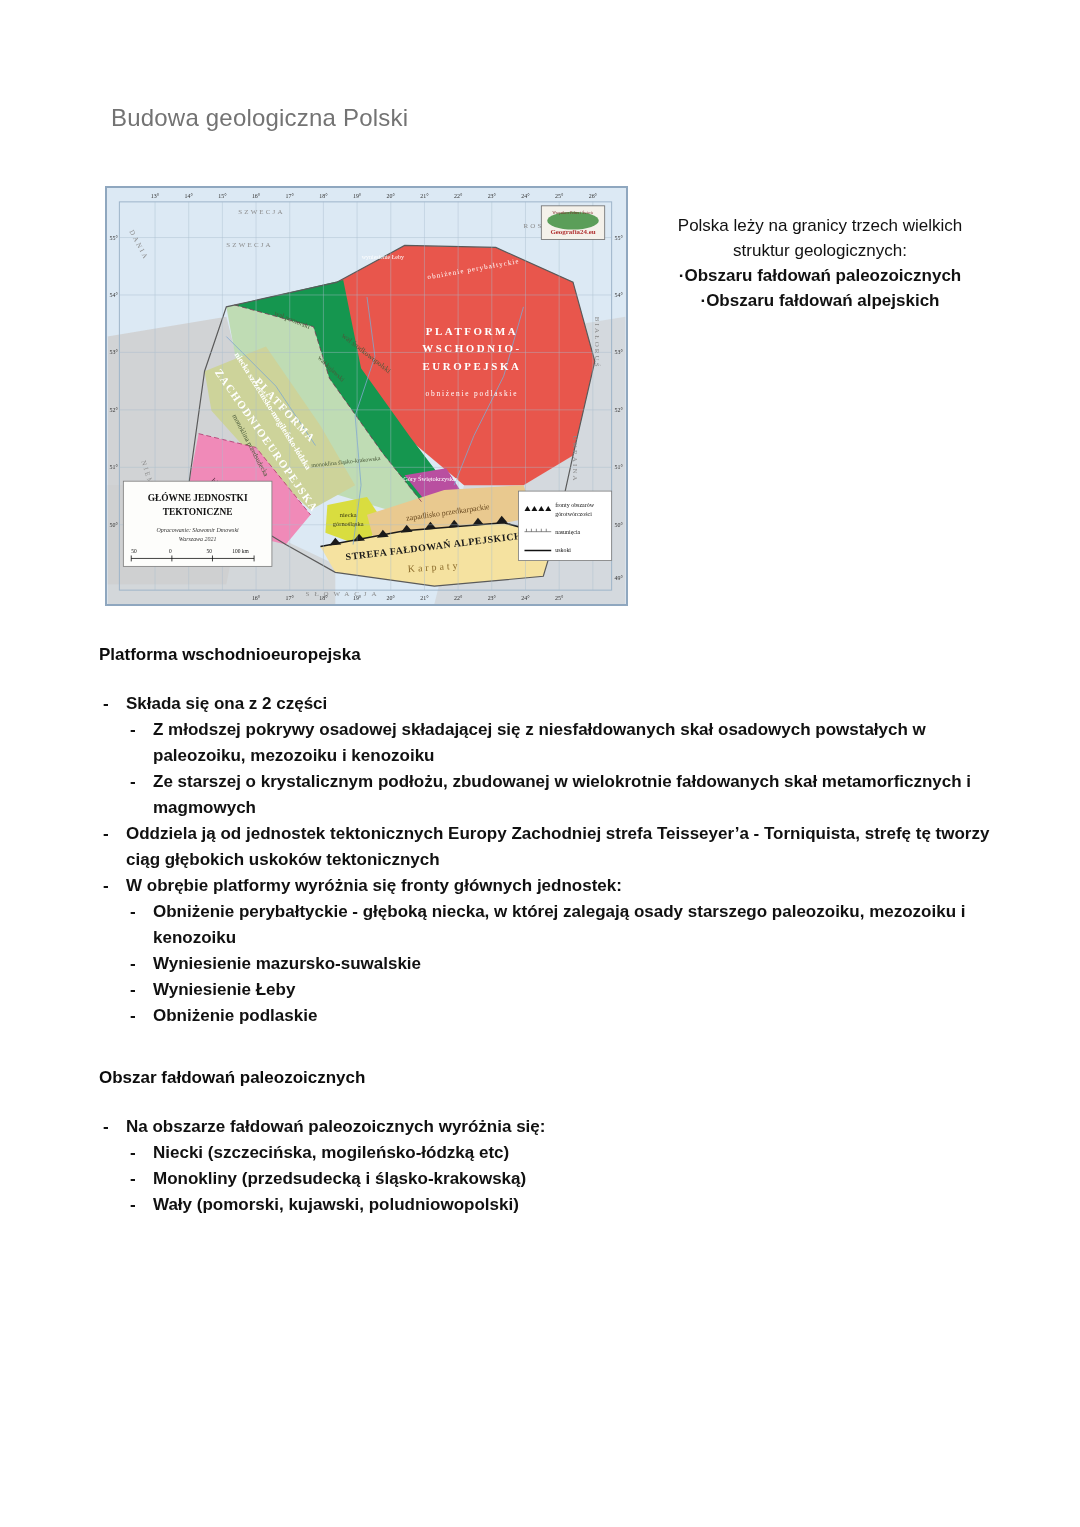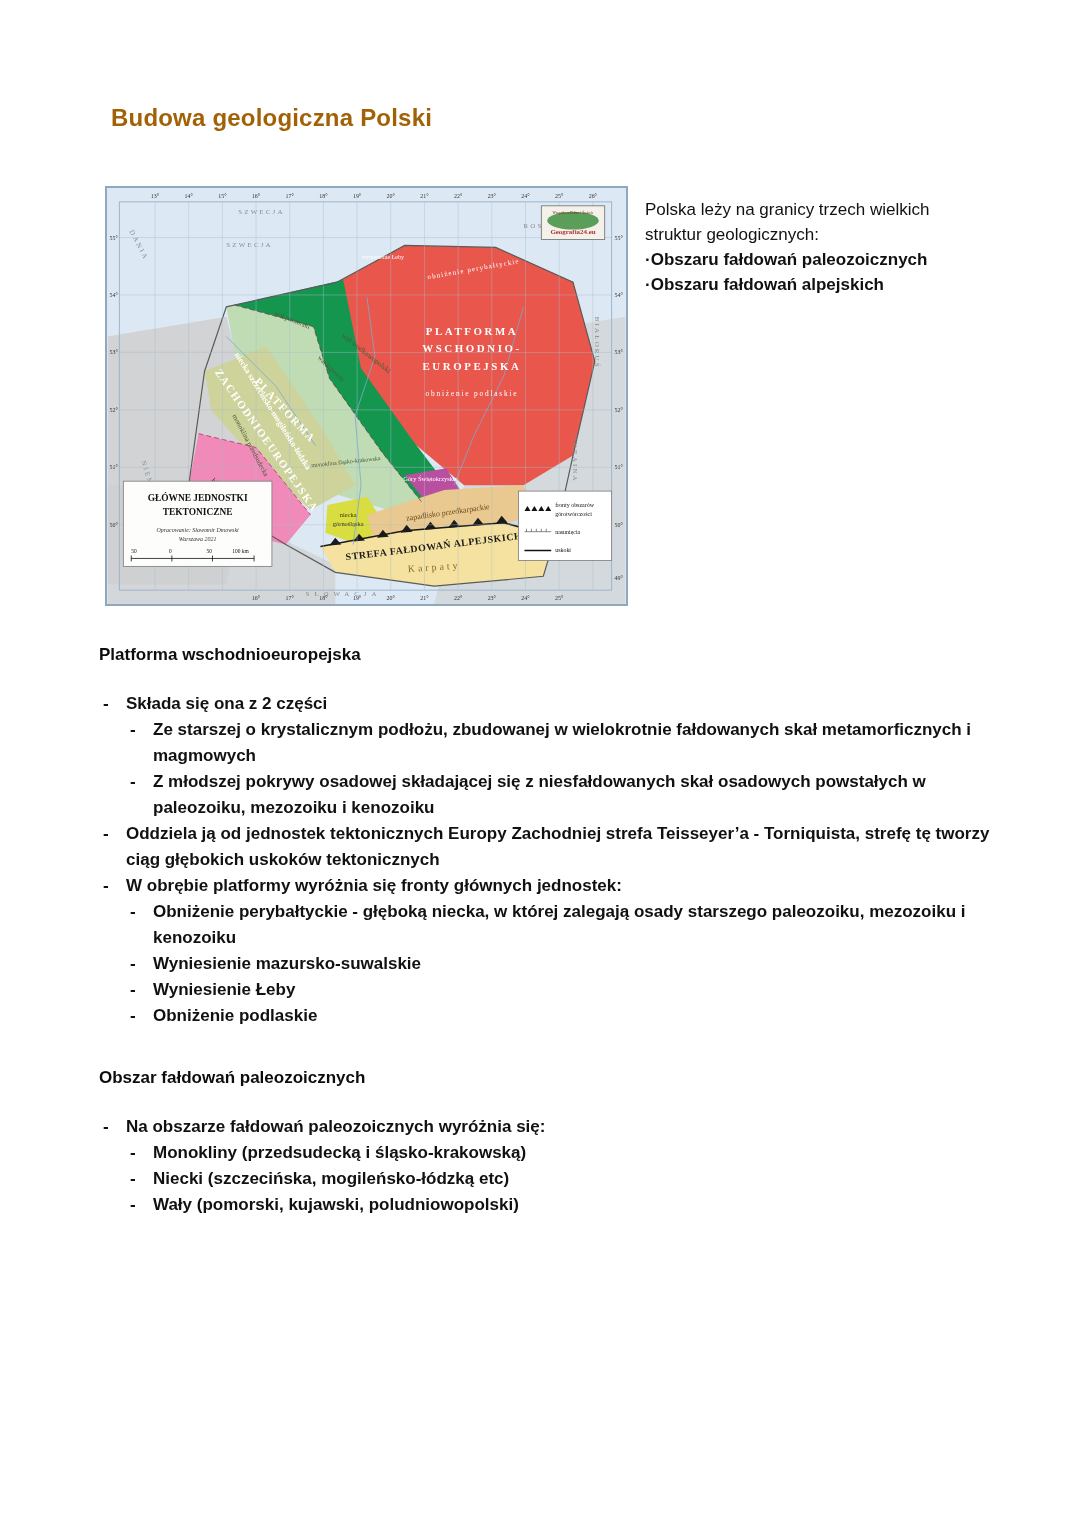--- a/index.html
+++ b/index.html
@@ -20,23 +20,23 @@
     position: absolute;
     inset: 0;
   }
 
   
   .page-title {
     position: absolute;
     left: 111px;
     top: 104px;
     font-size: 24px;
-    font-weight: bold;
+    font-weight: normal;
     letter-spacing: 0.2px;
-    color: #a16207;
+    color: #737373;
     text-align: center;
   }
 
   
   .map-figure {
     position: absolute;
     left: 105px;
     top: 186px;
     width: 523px;
     height: 420px;
@@ -44,25 +44,26 @@
     background: #dfe9f2;
     box-sizing: border-box;
     overflow: hidden;
   }
   .map-svg { display: block; width: 100%; height: 100%; }
 
   
   .intro {
     position: absolute;
     left: 645px;
-    top: 197px;
+    top: 213px;
     width: 350px;
     font-size: 17px;
     line-height: 25px;
     color: #111111;
+    text-align: center;
   }
   .intro .lead { font-weight: normal; }
   .intro .bullet-line {
     font-weight: bold;
     white-space: nowrap;
   }
 
   
   .body-block {
     position: absolute;
@@ -356,24 +357,24 @@
     <div class="bullet-line">·Obszaru fałdowań alpejskich</div>
   </div>
 
   <div class="body-block" style="top:645px;">
     <div class="sec-heading">Platforma wschodnioeuropejska</div>
     <ul class="lvl1">
       <li>
         <span>Składa się ona z 2 części</span>
         <ul class="lvl2">
           <li>
+            <span>Z młodszej pokrywy osadowej składającej się z niesfałdowanych skał osadowych powstałych w paleozoiku, mezozoiku i kenozoiku</span>
+          </li>
+          <li>
             <span>Ze starszej o krystalicznym podłożu, zbudowanej w wielokrotnie fałdowanych skał metamorficznych i magmowych</span>
-          </li>
-          <li>
-            <span>Z młodszej pokrywy osadowej składającej się z niesfałdowanych skał osadowych powstałych w paleozoiku, mezozoiku i kenozoiku</span>
           </li>
         </ul>
       </li>
       <li>
         <span>Oddziela ją od jednostek tektonicznych Europy Zachodniej strefa Teisseyer’a - Torniquista, strefę tę tworzy ciąg głębokich uskoków tektonicznych</span>
       </li>
       <li>
         <span>W obrębie platformy wyróżnia się fronty głównych jednostek:</span>
         <ul class="lvl2">
           <li>
@@ -393,24 +394,24 @@
     </ul>
   </div>
 
   <div class="body-block" style="top:1068px;">
     <div class="sec-heading">Obszar fałdowań paleozoicznych</div>
     <ul class="lvl1">
       <li>
         <span>Na obszarze fałdowań paleozoicznych wyróżnia się:</span>
         <ul class="lvl2">
           <li>
+            <span>Niecki (szczecińska, mogileńsko-łódzką etc)</span>
+          </li>
+          <li>
             <span>Monokliny (przedsudecką i śląsko-krakowską)</span>
-          </li>
-          <li>
-            <span>Niecki (szczecińska, mogileńsko-łódzką etc)</span>
           </li>
           <li>
             <span>Wały (pomorski, kujawski, poludniowopolski)</span>
           </li>
         </ul>
       </li>
     </ul>
   </div>
 
 </div>

